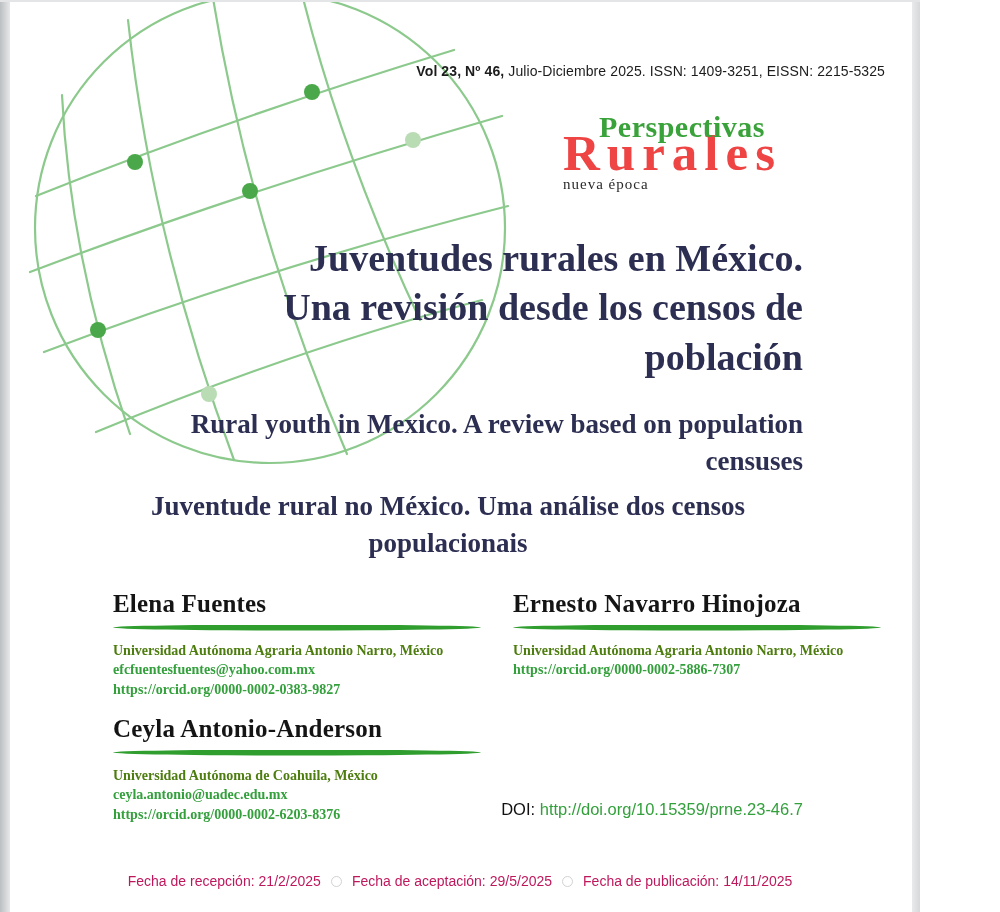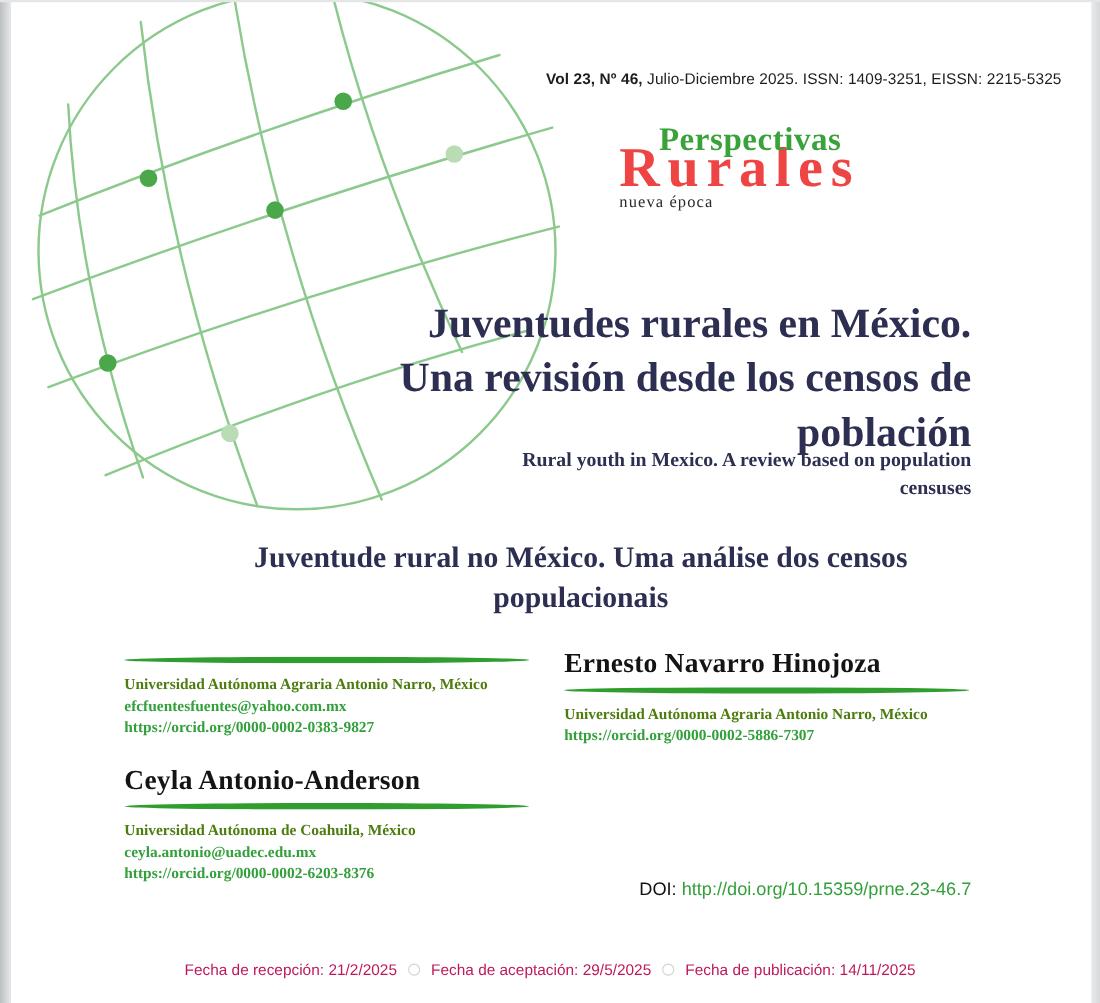--- a/index.html
+++ b/index.html
@@ -1,19 +1,19 @@
 <!DOCTYPE html>
 <html><head>
 <meta charset="utf-8">
 <style>
   * { box-sizing: border-box; }
   body { margin: 0; background: #ffffff; }
   .page {
     position: relative;
-    width: 1000px;
+    width: 920px;
     height: 912px;
     background: #ffffff;
     overflow: hidden;
     font-family: "Liberation Sans", "DejaVu Sans", sans-serif;
   }
   
   .edge-left  { position:absolute; left:0; top:0; width:10px; height:100%;
                 background: linear-gradient(90deg,#bcbfc1,#e7e8e9); }
   .edge-right { position:absolute; right:0; top:0; width:8px; height:100%;
                 background: linear-gradient(90deg,#e9eaeb,#d7d8d9); }
@@ -38,22 +38,22 @@
                letter-spacing:0.5px; margin-left:36px; position:relative; z-index:2; }
   .logo-main { color:#ef4444; font-size:51px; font-weight:600;
                letter-spacing:7px; margin-top:-16px; line-height:1; }
   .logo-sub  { color:#2b2b2b; font-size:15px; letter-spacing:1px;
                text-align:left; margin-top:-3px; padding-right:14px; }
 
   
   .title { position:absolute; right:117px; width:710px; margin:0;
            text-align:right; color:#2d2f52; white-space:pre-line;
            font-family:"Liberation Serif", "DejaVu Serif", serif; font-weight:700; }
-  .title-es { top:234px; font-size:38px; line-height:1.3;margin-top:36px; }
-  .title-en { top:406px; font-size:18px; line-height:1.38;text-align:right; }
+  .title-es { top:234px; font-size:38px; line-height:1.3; }
+  .title-en { top:406px; font-size:27px; line-height:1.38;text-align:right; }
   .title-pt { top:488px; font-size:27px; line-height:1.38;text-align:center; }
 
   
   .authors { position:absolute; left:113px; top:590px; width:768px;
              display:grid; grid-template-columns:368px 368px; column-gap:32px; row-gap:17px;
              font-family:"Liberation Serif", "DejaVu Serif", serif; }
   .author-name { font-size:25px; font-weight:700; color:#141414;
                  letter-spacing:0.2px; line-height:1.1; }
   .author-rule { margin-top:7px; height:6px; background:#2f9e2f;
                  clip-path: ellipse(50% 50% at 50% 50%); }
@@ -121,20 +121,21 @@
 Una revisión desde los censos de
 población</h1>
   <h2 class="title title-en">Rural youth in Mexico. A review based on population
 censuses</h2>
   <h2 class="title title-pt">Juventude rural no México. Uma análise dos censos
 populacionais</h2>
 
   <section class="authors">
 
     <div class="author">
+      <div class="author-name">Elena Fuentes</div>
       <div class="author-rule"></div>
       <div class="author-affil">Universidad Autónoma Agraria Antonio Narro, México</div>
       <a class="author-link">efcfuentesfuentes@yahoo.com.mx</a>
       <a class="author-link">https://orcid.org/0000-0002-0383-9827</a>
     </div>
 
     <div class="author">
       <div class="author-name">Ernesto Navarro Hinojoza</div>
       <div class="author-rule"></div>
       <div class="author-affil">Universidad Autónoma Agraria Antonio Narro, México</div>

